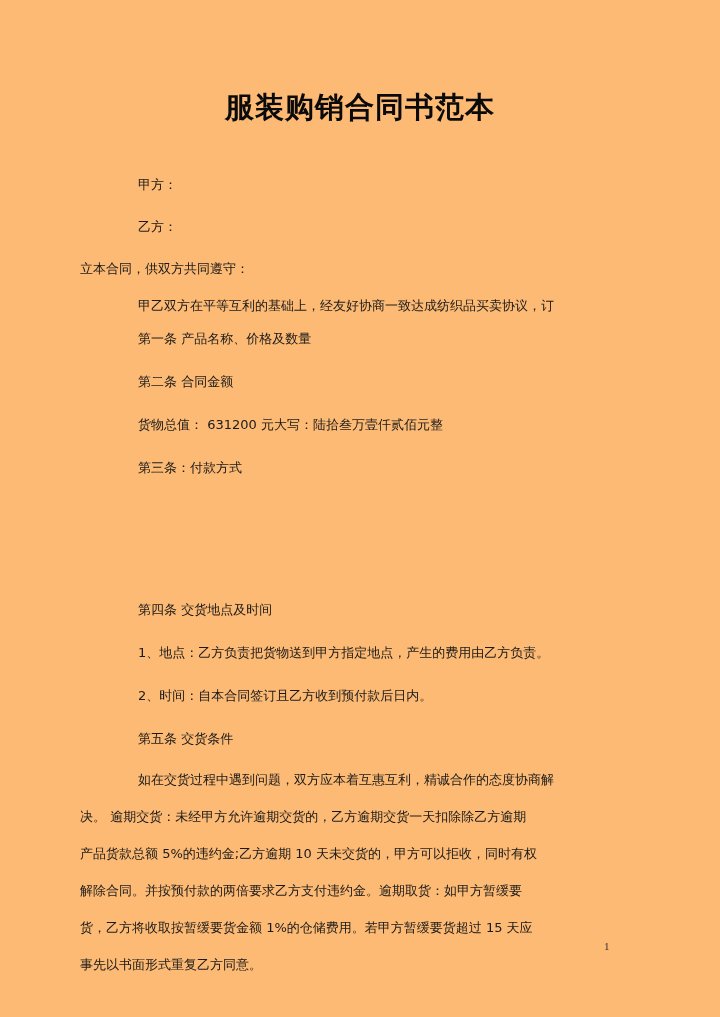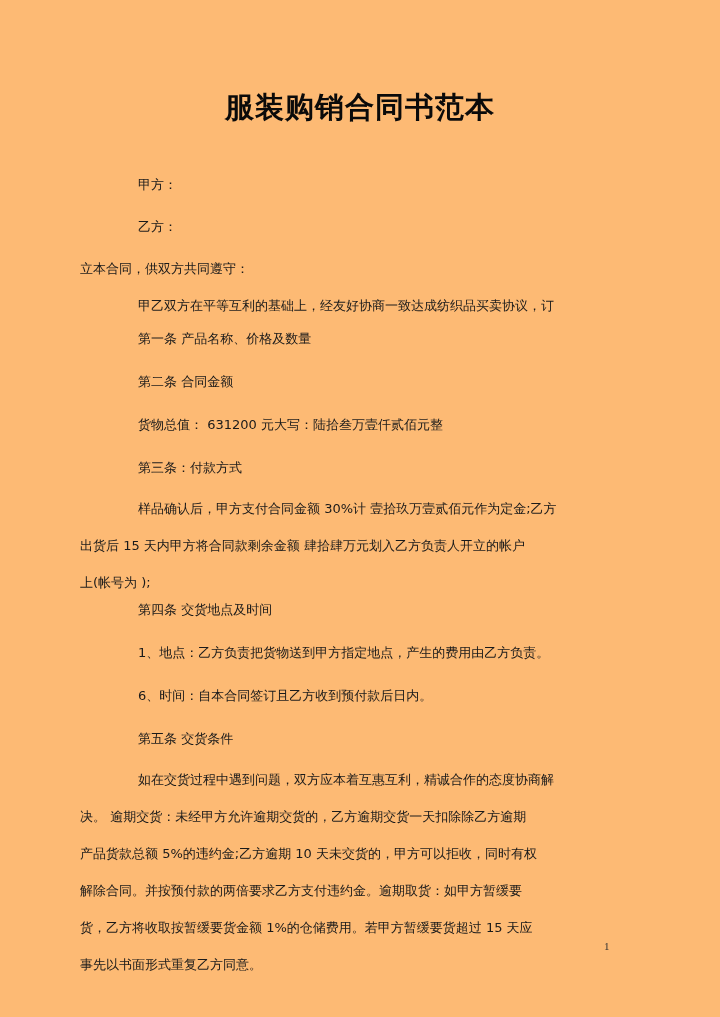--- a/index.html
+++ b/index.html
@@ -38,29 +38,24 @@
   <div class="p" style="top:250px; left:109px;">
     <span class="line" style="margin-left:-29px;">立本合同，供双方共同遵守：</span>
     <span class="line" style="padding-left:29px;">甲乙双方在平等互利的基础上，经友好协商一致达成纺织品买卖协议，订</span>
   </div>
 
   <div class="p indent" style="top:363px;">第二条 合同金额</div>
   <div class="p indent" style="top:320px;">第一条 产品名称、价格及数量</div>
   <div class="p indent" style="top:406px;">货物总值： 631200 元大写：陆拾叁万壹仟贰佰元整</div>
   <div class="p indent" style="top:449px;">第三条：付款方式</div>
 
-  <div class="p" style="top:490px;">
-    <span class="line" style="padding-left:29px;">样品确认后，甲方支付合同金额 30%计 壹拾玖万壹贰佰元作为定金;乙方</span>
-    <span class="line" style="margin-left:-29px;">出货后 15 天内甲方将合同款剩余金额 肆拾肆万元划入乙方负责人开立的帐户</span>
-    <span class="line" style="margin-left:-29px;">上(帐号为 );</span>
-  </div>
 
   <div class="p indent" style="top:591px;">第四条 交货地点及时间</div>
   <div class="p indent" style="top:634px;">1、地点：乙方负责把货物送到甲方指定地点，产生的费用由乙方负责。</div>
-  <div class="p indent" style="top:677px;">6、时间：自本合同签订且乙方收到预付款后日内。</div>
+  <div class="p indent" style="top:677px;">2、时间：自本合同签订且乙方收到预付款后日内。</div>
   <div class="p indent" style="top:720px;">第五条 交货条件</div>
 
   <div class="p" style="top:761px;">
     <span class="line" style="padding-left:29px;">如在交货过程中遇到问题，双方应本着互惠互利，精诚合作的态度协商解</span>
     <span class="line" style="margin-left:-29px;">决。 逾期交货：未经甲方允许逾期交货的，乙方逾期交货一天扣除除乙方逾期</span>
     <span class="line" style="margin-left:-29px;">产品货款总额 5%的违约金;乙方逾期 10 天未交货的，甲方可以拒收，同时有权</span>
     <span class="line" style="margin-left:-29px;">解除合同。并按预付款的两倍要求乙方支付违约金。逾期取货：如甲方暂缓要</span>
     <span class="line" style="margin-left:-29px;">货，乙方将收取按暂缓要货金额 1%的仓储费用。若甲方暂缓要货超过 15 天应</span>
     <span class="line" style="margin-left:-29px;">事先以书面形式重复乙方同意。</span>
   </div>

